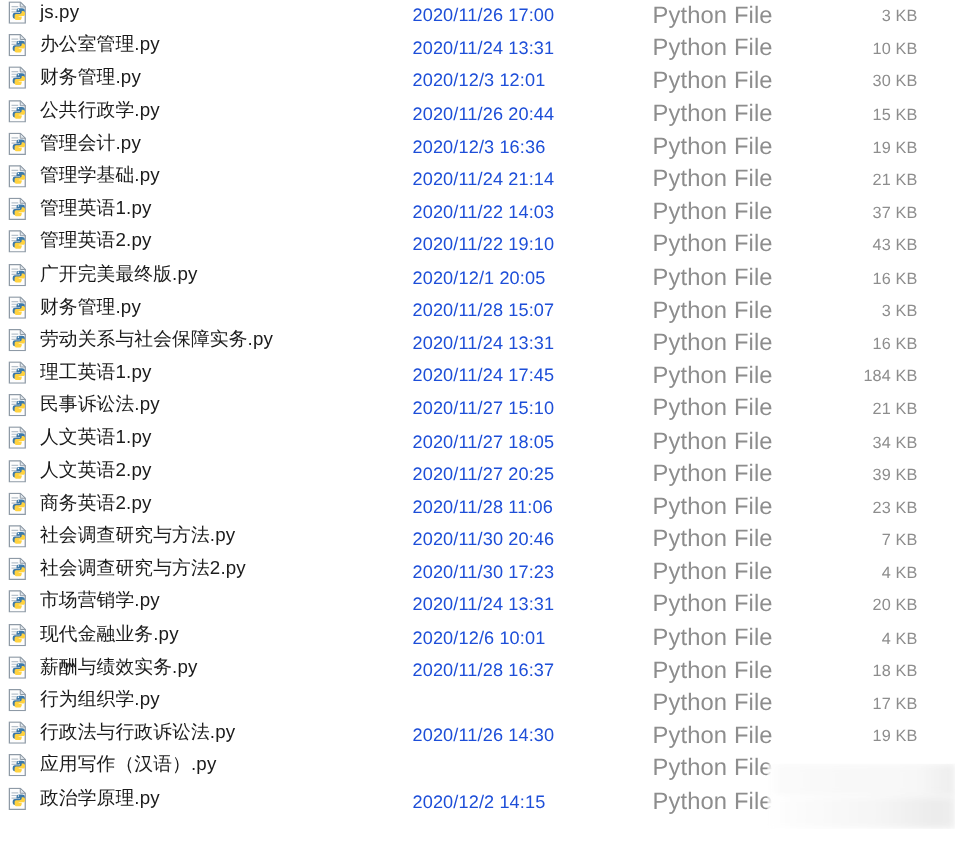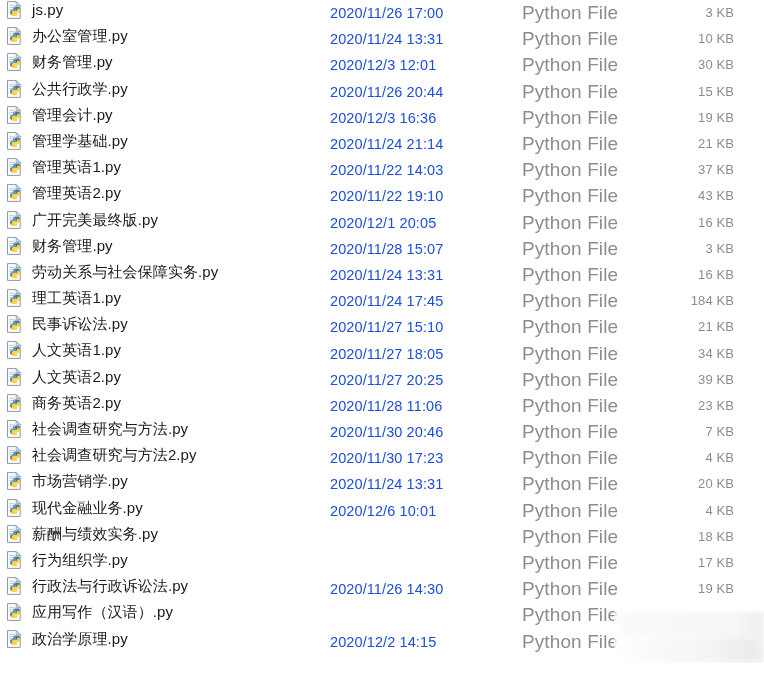--- a/index.html
+++ b/index.html
@@ -491,20 +491,21 @@
           <path d="M1.5 0.6 H10.2 L14.2 4.6 V17.4 H1.5 Z" fill="#fdfdfd" stroke="#8e9aa6" stroke-width="1"></path>
           <path d="M10.2 0.6 L14.2 4.6 H10.2 Z" fill="#dde4ea" stroke="#8e9aa6" stroke-width="0.8"></path>
           <path d="M3.2 4.3 H8.6 M3.2 6.4 H9.6 M3.2 8.5 H9.0" stroke="#b8c2cc" stroke-width="0.9"></path>
           <path d="M7.2 7.6 c0-1.5 0.7-2.1 2.4-2.1 h2.0 c1.5 0 2.2 0.6 2.2 1.9 v2.0 c0 1.2-0.7 1.8-2.0 1.8 h-2.3 c-1.5 0-2.3 0.8-2.3 2.1 v0.7 H5.9 c-1.2 0-1.8-0.8-1.8-2.4 0-1.6 0.6-2.4 1.8-2.4 h4.1 v-0.5 H7.2 Z" fill="#3c78a8"></path>
           <circle cx="8.75" cy="6.75" r="0.55" fill="#ffffff"></circle>
           <path d="M10.2 10.6 c0 1.5-0.7 2.1-2.4 2.1 h-2.0 c-1.5 0-2.2-0.6-2.2-1.9 v-2.0 c0-1.2 0.7-1.8 2.0-1.8 h2.3 c1.5 0 2.3-0.8 2.3-2.1 v-0.7 h1.3 c1.2 0 1.8 0.8 1.8 2.4 0 1.6-0.6 2.4-1.8 2.4 H7.4 v0.5 H10.2 Z" fill="#ffd23f" transform="translate(2.6,4.1) scale(0.86)"></path>
           <circle cx="11.7" cy="14.1" r="0.5" fill="#ffffff"></circle>
         </svg>
       </div>
       <div class="name-cell">薪酬与绩效实务.py</div>
+      <div class="date-cell">2020/11/28 16:37</div>
       <div class="type-cell">Python File</div>
       <div class="size-cell">18 KB</div>
     </div>
     <div class="file-row">
       <div class="icon-cell">
         <svg viewBox="0 0 17 18" width="17" height="18" class="py-icon">
           <path d="M1.5 0.6 H10.2 L14.2 4.6 V17.4 H1.5 Z" fill="#fdfdfd" stroke="#8e9aa6" stroke-width="1"></path>
           <path d="M10.2 0.6 L14.2 4.6 H10.2 Z" fill="#dde4ea" stroke="#8e9aa6" stroke-width="0.8"></path>
           <path d="M3.2 4.3 H8.6 M3.2 6.4 H9.6 M3.2 8.5 H9.0" stroke="#b8c2cc" stroke-width="0.9"></path>
           <path d="M7.2 7.6 c0-1.5 0.7-2.1 2.4-2.1 h2.0 c1.5 0 2.2 0.6 2.2 1.9 v2.0 c0 1.2-0.7 1.8-2.0 1.8 h-2.3 c-1.5 0-2.3 0.8-2.3 2.1 v0.7 H5.9 c-1.2 0-1.8-0.8-1.8-2.4 0-1.6 0.6-2.4 1.8-2.4 h4.1 v-0.5 H7.2 Z" fill="#3c78a8"></path>

